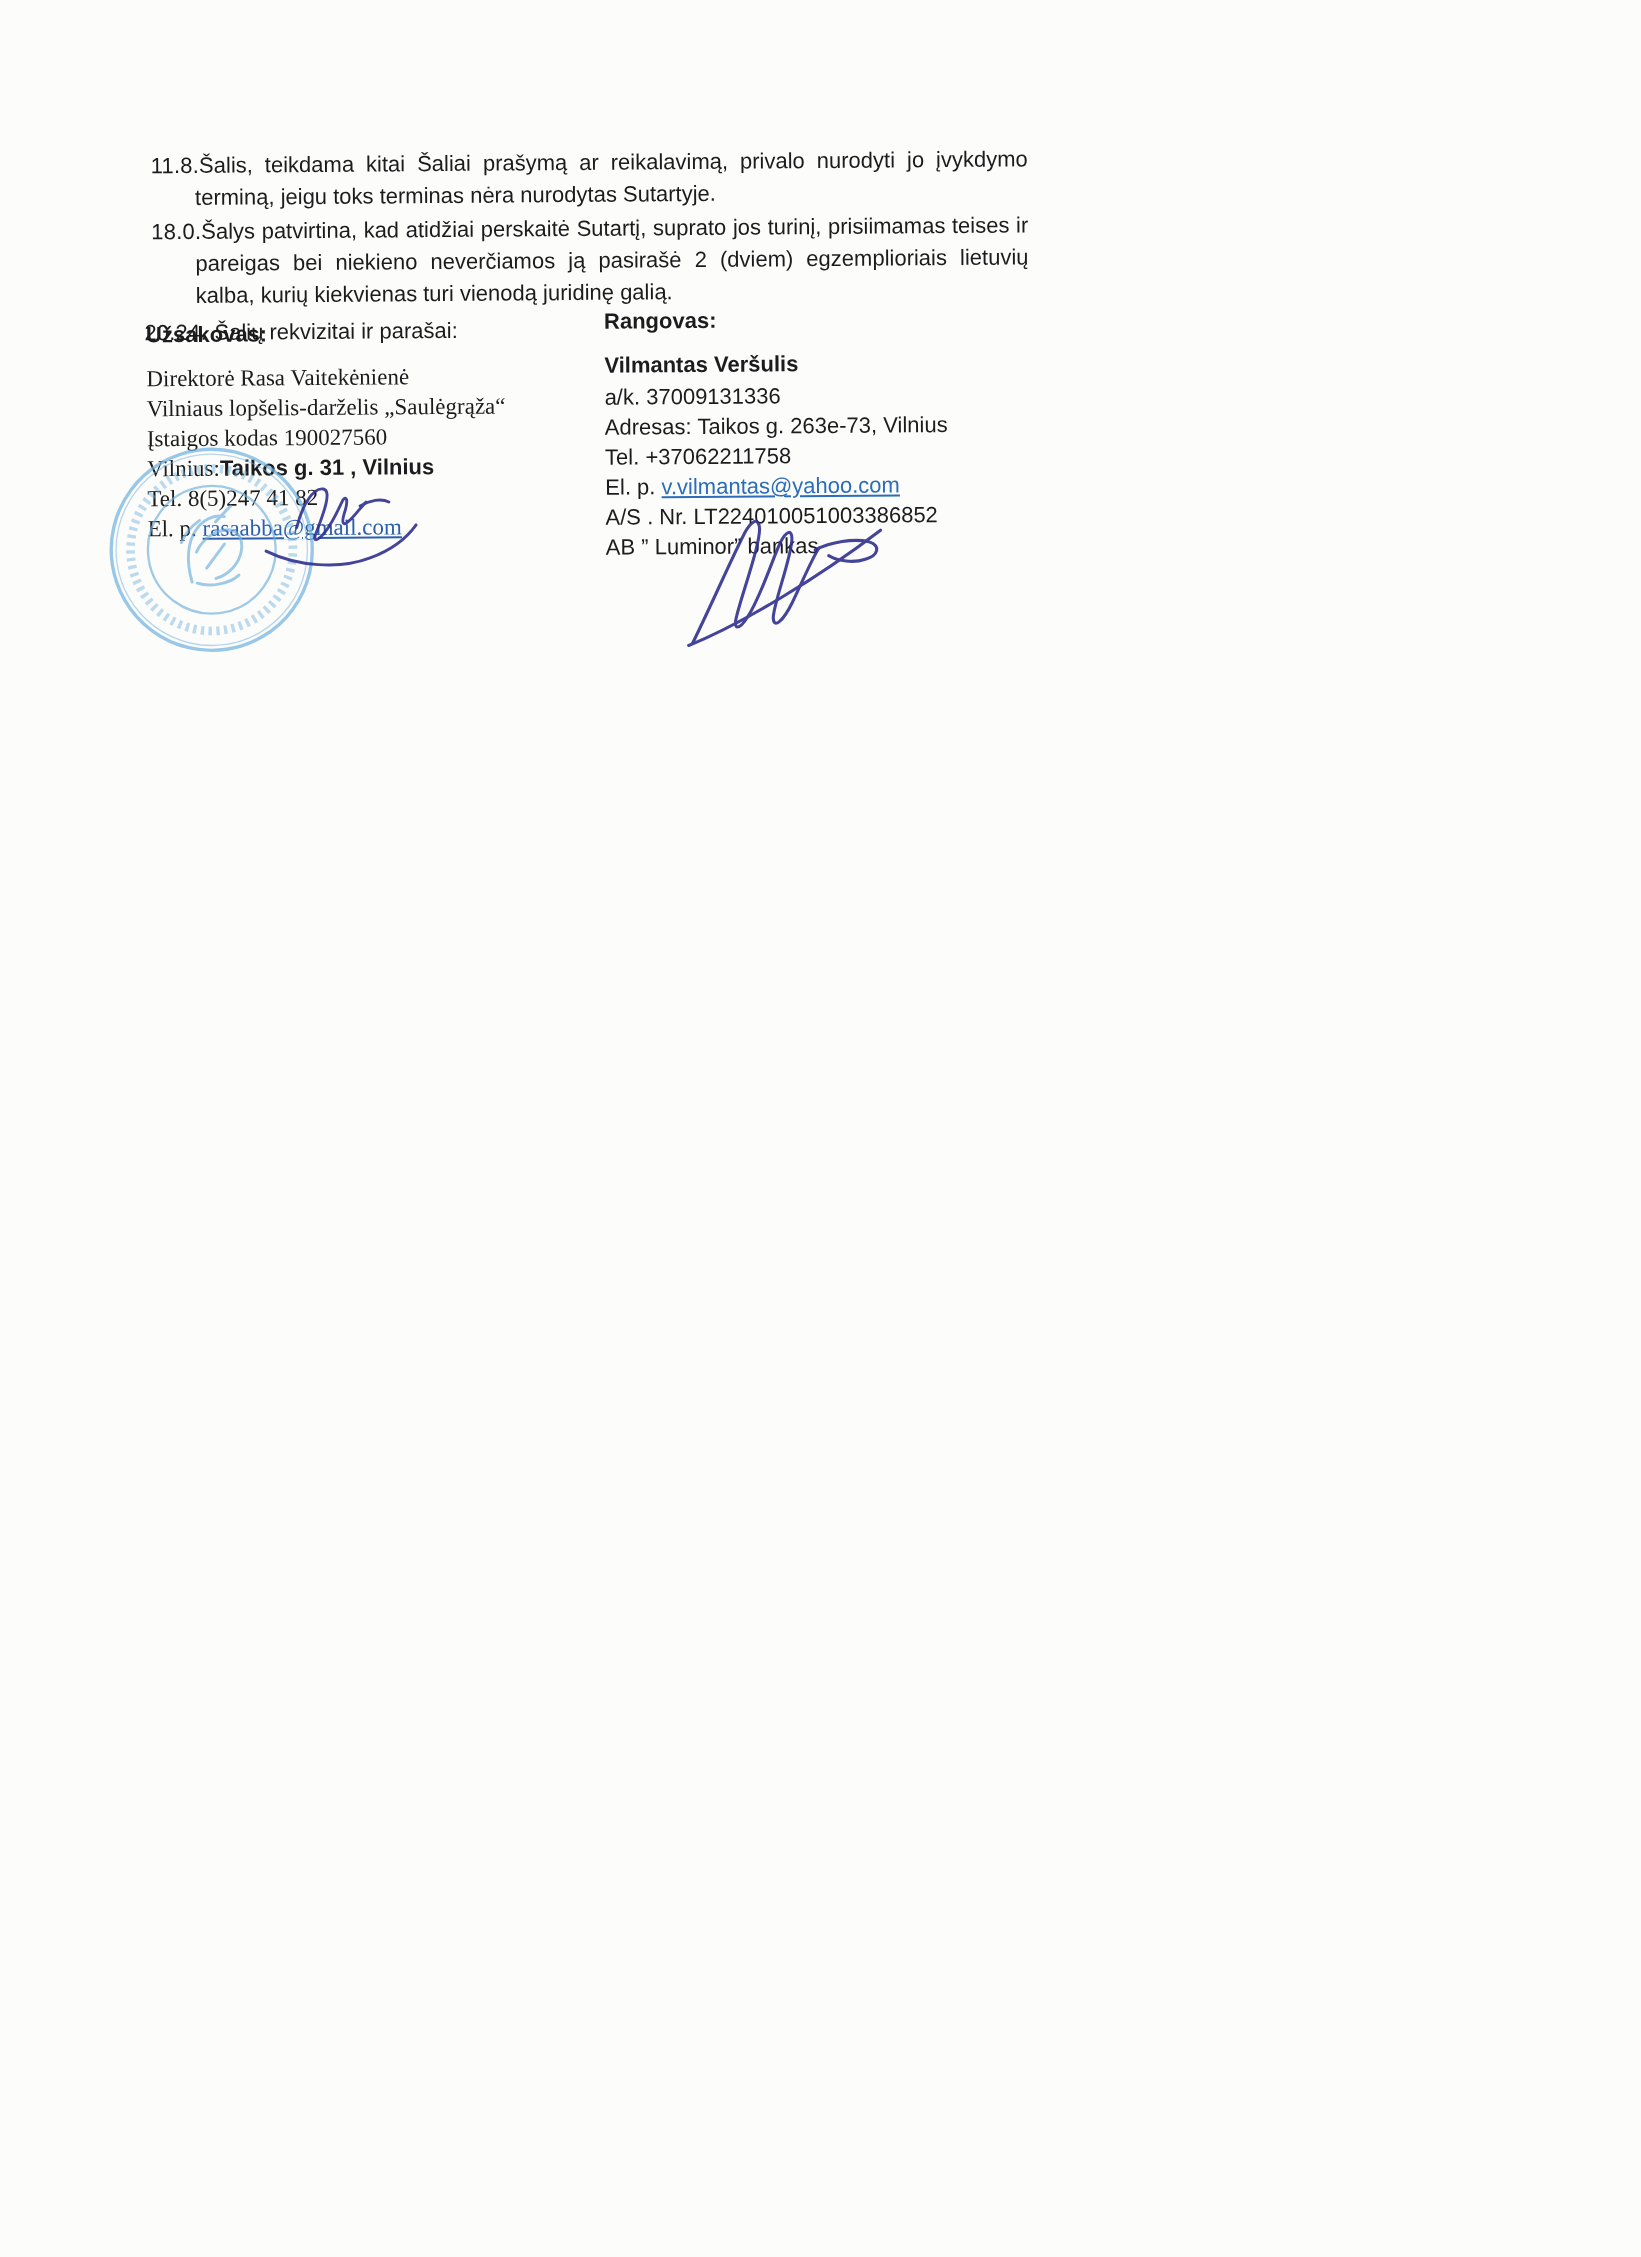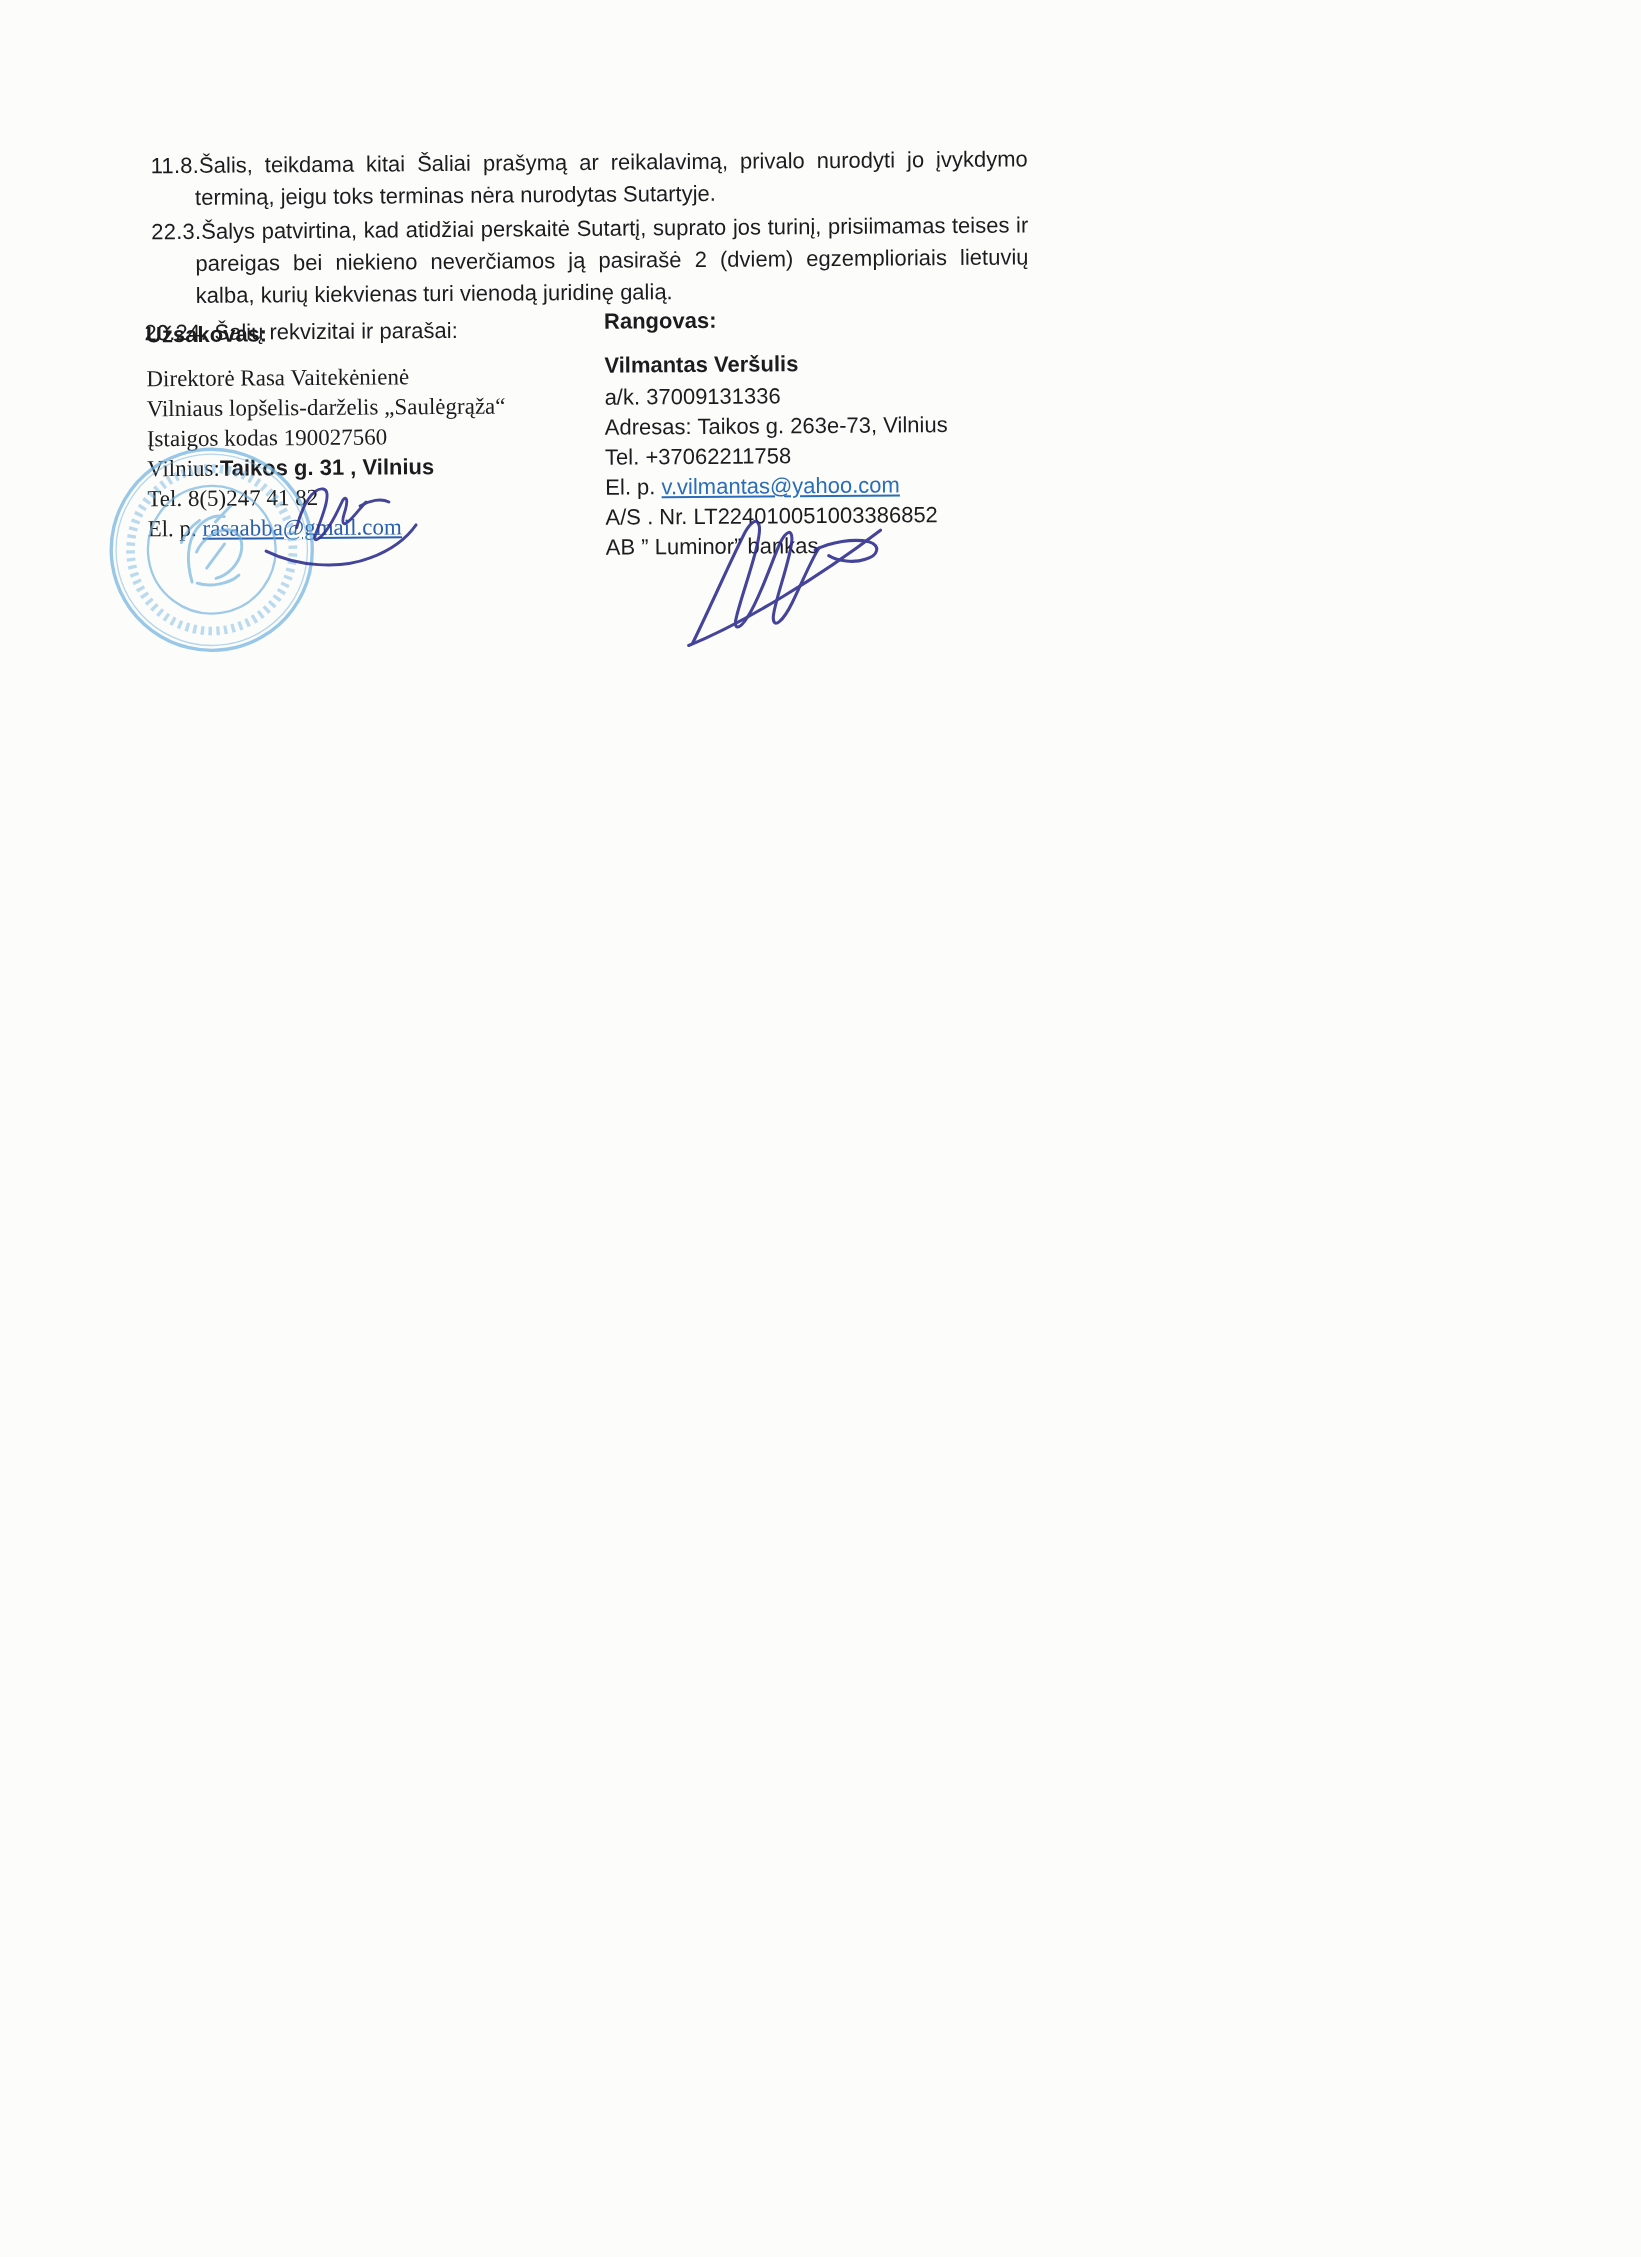--- a/index.html
+++ b/index.html
@@ -97,21 +97,21 @@
 <body>
 
 <div class="sheet">
   <div class="scan-tilt">
 
     <div class="clauses">
       <div class="clause">
         <span class="num">11.8.</span><span>Šalis, teikdama kitai Šaliai prašymą ar reikalavimą, privalo nurodyti jo įvykdymo terminą, jeigu toks terminas nėra nurodytas Sutartyje.</span>
       </div>
       <div class="clause">
-        <span class="num">22.3.</span><span>Šalys patvirtina, kad atidžiai perskaitė Sutartį, suprato jos turinį, prisiimamas teises ir pareigas bei niekieno neverčiamos ją pasirašė 2 (dviem) egzemplioriais lietuvių kalba, kurių kiekvienas turi vienodą juridinę galią.</span>
+        <span class="num">18.0.</span><span>Šalys patvirtina, kad atidžiai perskaitė Sutartį, suprato jos turinį, prisiimamas teises ir pareigas bei niekieno neverčiamos ją pasirašė 2 (dviem) egzemplioriais lietuvių kalba, kurių kiekvienas turi vienodą juridinę galią.</span>
       </div>
       <div class="clause short">
         <span class="num">20.24.</span><span>Šalių rekvizitai ir parašai:</span>
       </div>
     </div>
 
     <div class="col customer">
       <div class="heading">Užsakovas:</div>
       <div class="serif">Direktorė Rasa Vaitekėnienė</div>
       <div class="serif">Vilniaus lopšelis-darželis „Saulėgrąža“</div>

